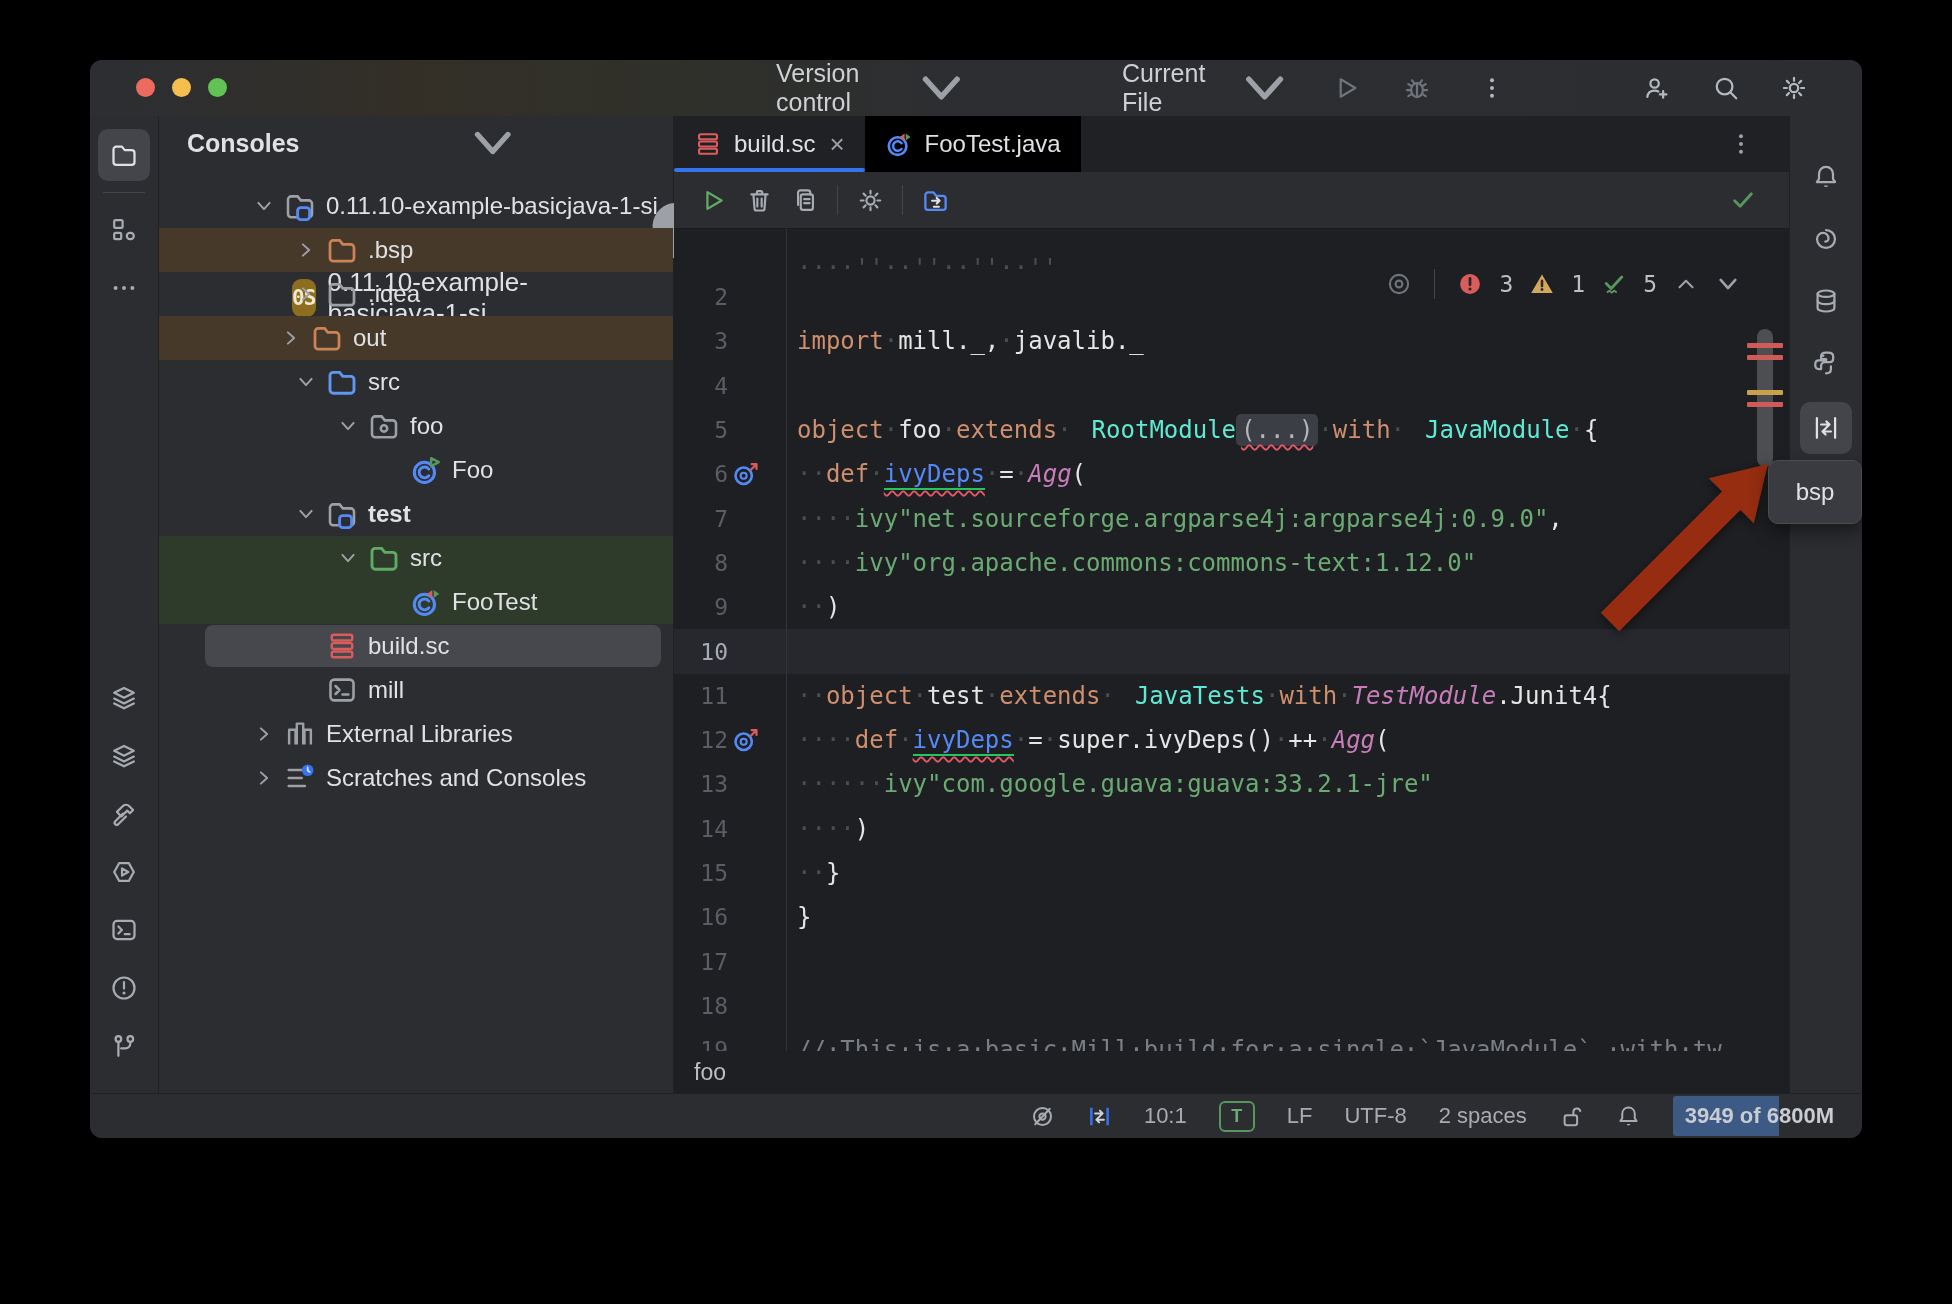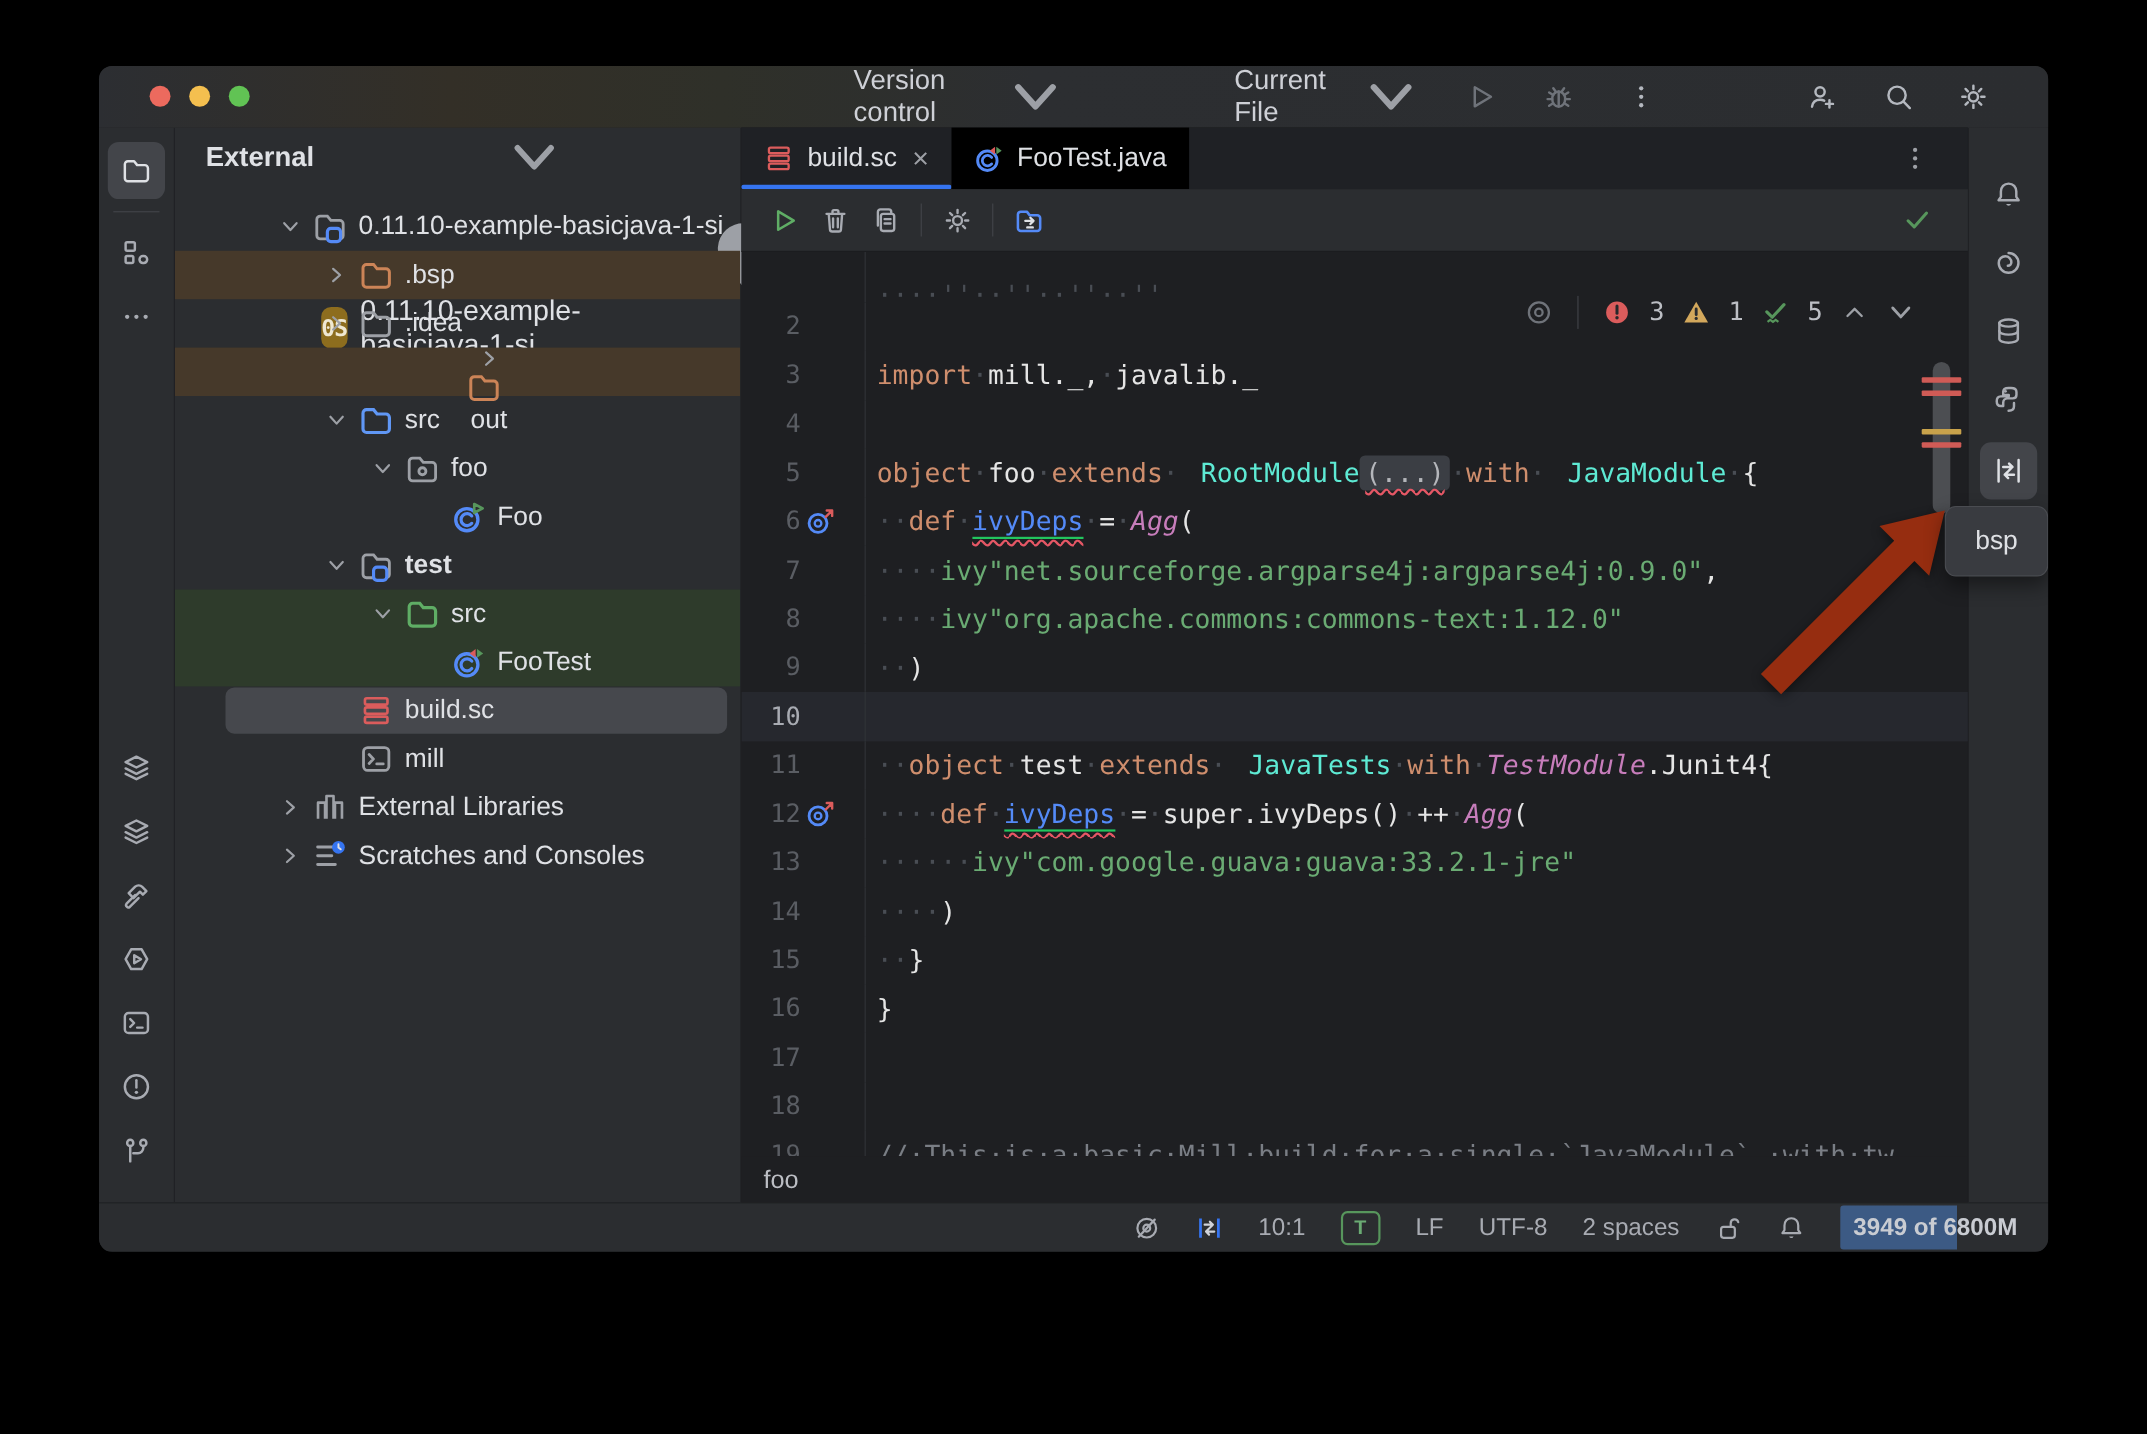--- a/index.html
+++ b/index.html
@@ -263,21 +263,21 @@
               <circle cx="14.5" cy="5" r="2" fill="none" stroke="currentColor" stroke-width="1.6" stroke-linecap="round" stroke-linejoin="round"></circle>
               <path d="M6 7v10M14.5 7v1.2a3.5 3.5 0 0 1-3.5 3.5H8" fill="none" stroke="currentColor" stroke-width="1.6" stroke-linecap="round" stroke-linejoin="round"></path>
             </svg>
           </span>
         </div>
         <div style="height: 18px;"></div>
       </div>
 
     <div class="project-panel">
       <div class="panel-header">
-        <span>External</span>
+        <span>Consoles</span>
         <span class="chev" style="display: inline-flex; width: 100%; height: 100%;">
             <svg viewBox="0 0 16 16">
               <path d="M3.5 5.5 8 10.5 12.5 5.5" fill="none" stroke="currentColor" stroke-width="1.6" stroke-linecap="round" stroke-linejoin="round"></path>
             </svg>
           </span>
       </div>
       <div class="tree" id="tree">
           <div class="tree-row" style="padding-left: 85px;">
             <span class="t-chev">
               <svg viewBox="0 0 16 16">
@@ -305,21 +305,21 @@
             <span class="t-chev">
               <svg viewBox="0 0 16 16">
                 <path d="M5.5 3.5 10.5 8 5.5 12.5" fill="none" stroke="currentColor" stroke-width="1.6" stroke-linecap="round" stroke-linejoin="round"></path>
               </svg>
             </span>
             <span class="t-icon"><svg viewBox="0 0 20 20">
                 <path d="M2.5 6a2 2 0 0 1 2-2h4l2 2.5h5a2 2 0 0 1 2 2V15a2 2 0 0 1-2 2h-11a2 2 0 0 1-2-2z" fill="none" stroke="#9da0a6" stroke-width="1.7"></path>
               </svg></span>
             <span class="t-label">.idea</span>
           </div>
-          <div class="tree-row brown" style="padding-left: 57px; flex-direction: column;">
+          <div class="tree-row brown" style="padding-left: 112px;">
             <span class="t-chev">
               <svg viewBox="0 0 16 16">
                 <path d="M5.5 3.5 10.5 8 5.5 12.5" fill="none" stroke="currentColor" stroke-width="1.6" stroke-linecap="round" stroke-linejoin="round"></path>
               </svg>
             </span>
             <span class="t-icon"><svg viewBox="0 0 20 20">
                 <path d="M2.5 6a2 2 0 0 1 2-2h4l2 2.5h5a2 2 0 0 1 2 2V15a2 2 0 0 1-2 2h-11a2 2 0 0 1-2-2z" fill="none" stroke="#cc8457" stroke-width="1.7"></path>
               </svg></span>
             <span class="t-label">out</span>
           </div>

